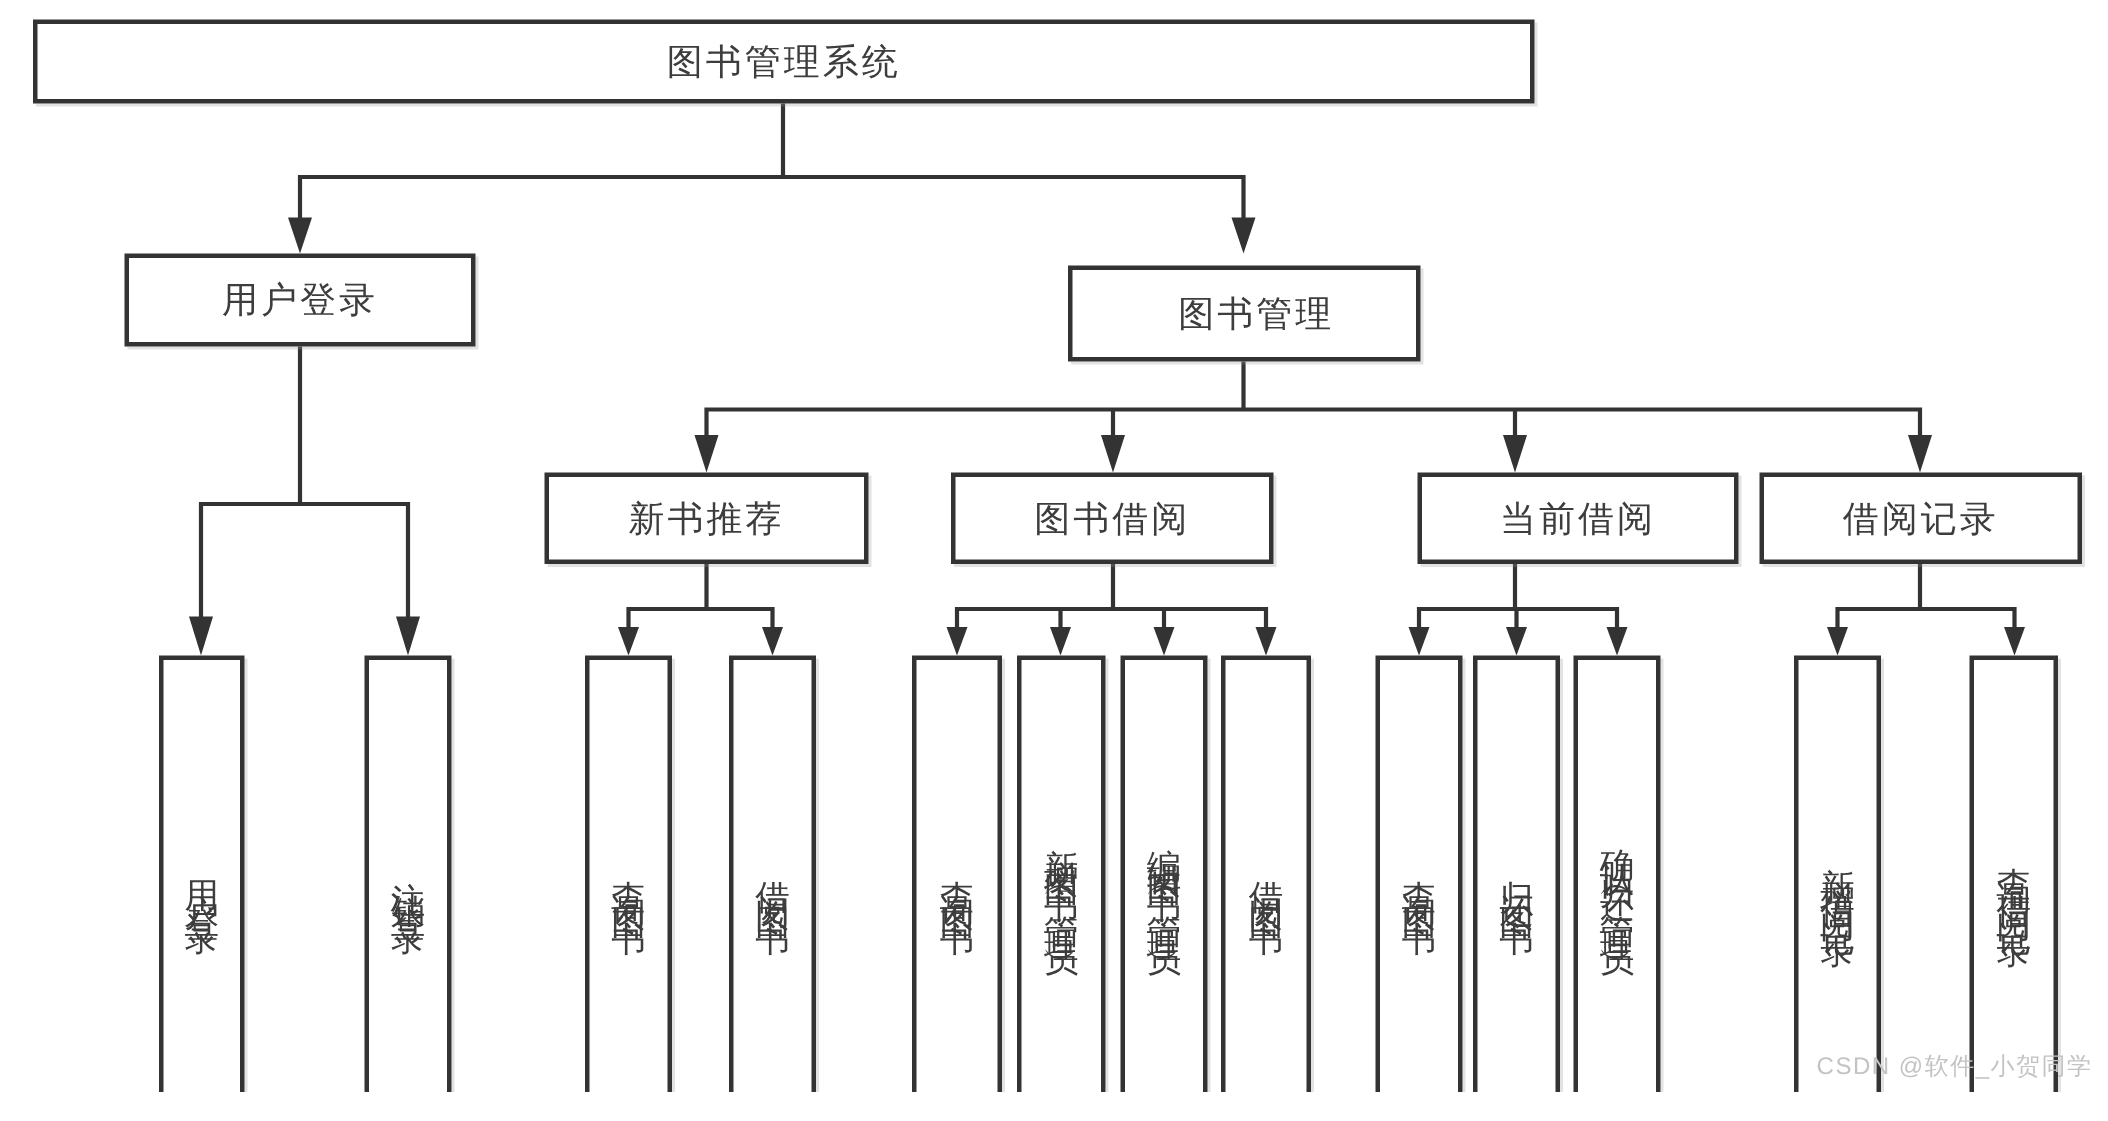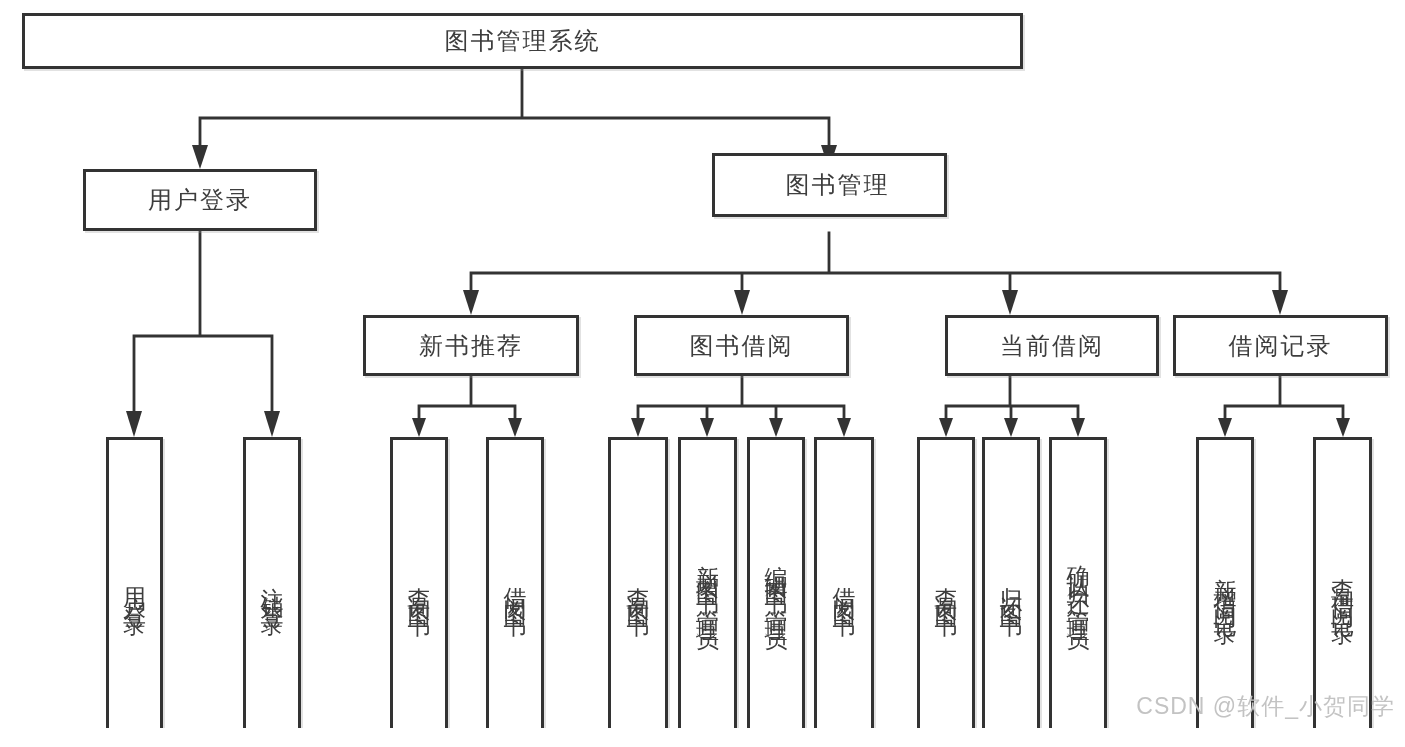--- a/index.html
+++ b/index.html
@@ -39,21 +39,21 @@
     writing-mode: vertical-rl;
     text-orientation: mixed;
     font-size: 23px;
     letter-spacing: 9px;
     line-height: 1;
   }
   .watermark {
     position: absolute;
     right: 10px;
     bottom: 6px;
-    font-size: 23px;
+    font-size: 16px;
     color: #c3c3c3;
     letter-spacing: 1px;
     z-index: 5;
     white-space: nowrap;
   }
 </style>
 </head>
 <body>
 
 <div class="canvas">
@@ -104,21 +104,21 @@
     <g>
       <path d="M1280,376 L1280,406 M1225,406 L1343,406 M1225,406 L1225,420 M1343,406 L1343,420"></path>
       <polygon fill="#333333" stroke="none" points="1218,418 1232,418 1225,437"></polygon>
       <polygon fill="#333333" stroke="none" points="1336,418 1350,418 1343,437"></polygon>
     </g>
   </svg>
 
   <div class="box h root" style="left:22px; top:13px; width:1001px; height:56px;">图书管理系统</div>
 
   <div class="box h" style="left:83px; top:169px; width:234px; height:62px;">用户登录</div>
-  <div class="box h" style="left:712px; top:153px; width:235px; height:64px;padding-left:16px;">图书管理</div>
+  <div class="box h" style="left:712px; top:177px; width:235px; height:64px;padding-left:16px;">图书管理</div>
 
   <div class="box h" style="left:363px; top:315px; width:216px; height:61px;">新书推荐</div>
   <div class="box h" style="left:634px; top:315px; width:215px; height:61px;">图书借阅</div>
   <div class="box h" style="left:945px; top:315px; width:214px; height:61px;">当前借阅</div>
   <div class="box h" style="left:1173px; top:315px; width:215px; height:61px;">借阅记录</div>
 
   <div class="box v" style="left:106px; top:437px; width:57px; height:300px;">用户登录</div>
   <div class="box v" style="left:243px; top:437px; width:58px; height:300px;">注销登录</div>
 
   <div class="box v" style="left:390px; top:437px; width:58px; height:300px;">查询图书</div>

